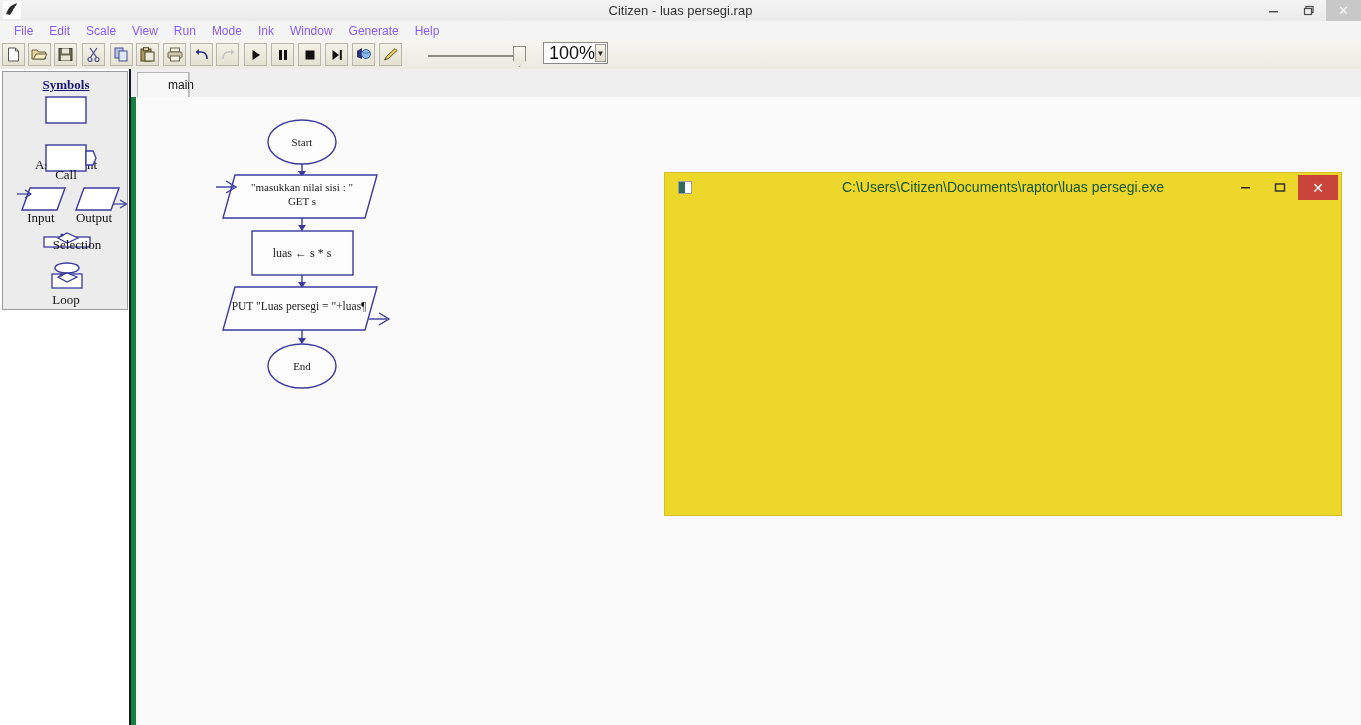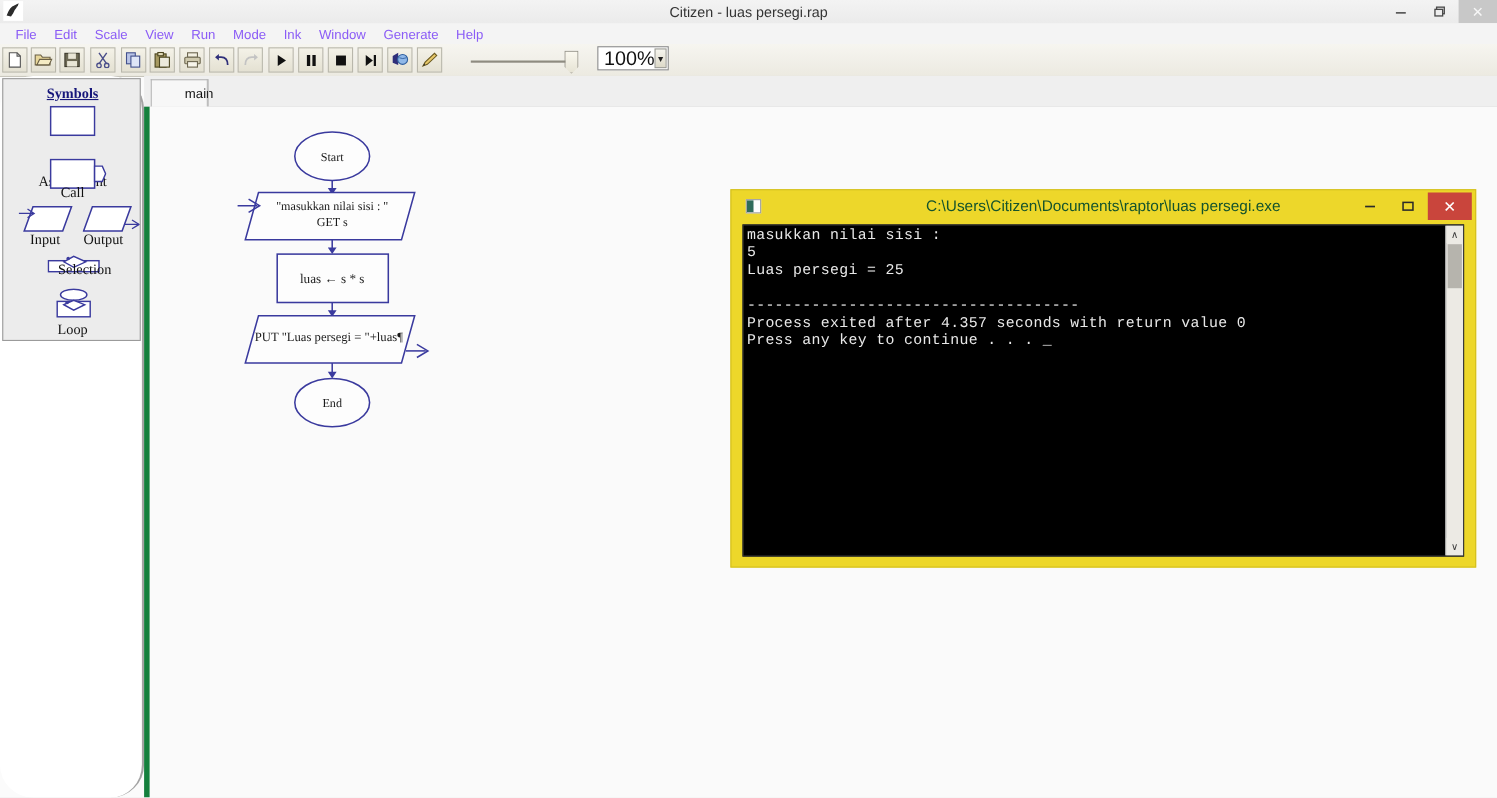--- a/index.html
+++ b/index.html
@@ -118,23 +118,22 @@
     box-sizing: border-box;
     display: flex; align-items: center; justify-content: center;
     font-size: 8px; color: #222;
   }
 
   
   #left-panel {
     position: absolute; left: 0; top: 69px;
     width: 131px; height: 656px;
     background: #ffffff;
-    border-right: 2px solid #a3a3a3;
-    box-sizing: border-box;
-    border-radius: 30px;
+    border-right: 2px solid #0f172a;
+    box-sizing: border-box;
   }
   #symbols-box {
     position: absolute; left: 2px; top: 2px;
     width: 126px; height: 239px;
     background: #ececec;
     border: 1px solid #9b9b9b;
     box-sizing: border-box;
   }
   #symbols-title {
     position: absolute; left: 0; top: 5px; width: 126px;
@@ -566,30 +565,16 @@
             </svg>
         </div>
         <div class="cbtn" id="con-max">
           <svg width="12" height="11" viewBox="0 0 12 11">
               <rect x="1.5" y="2" width="9" height="7" fill="none" stroke="#2a2a2a" stroke-width="1.4"></rect>
             </svg>
         </div>
         <div class="cbtn" id="con-close">✕</div>
       </div>
 
-      <div id="console-body">
-        <div id="console-text">masukkan nilai sisi :
-5
-Luas persegi = 25
-
-------------------------------------
-Process exited after 4.357 seconds with return value 0
-Press any key to continue . . . _</div>
-        <div id="console-scroll">
-          <div class="sc-arrow" id="sc-up">∧</div>
-          <div id="sc-thumb"></div>
-          <div class="sc-arrow" id="sc-down">∨</div>
-        </div>
-      </div>
     </div>
   </div>
 
 </div>
 
 </body></html>

